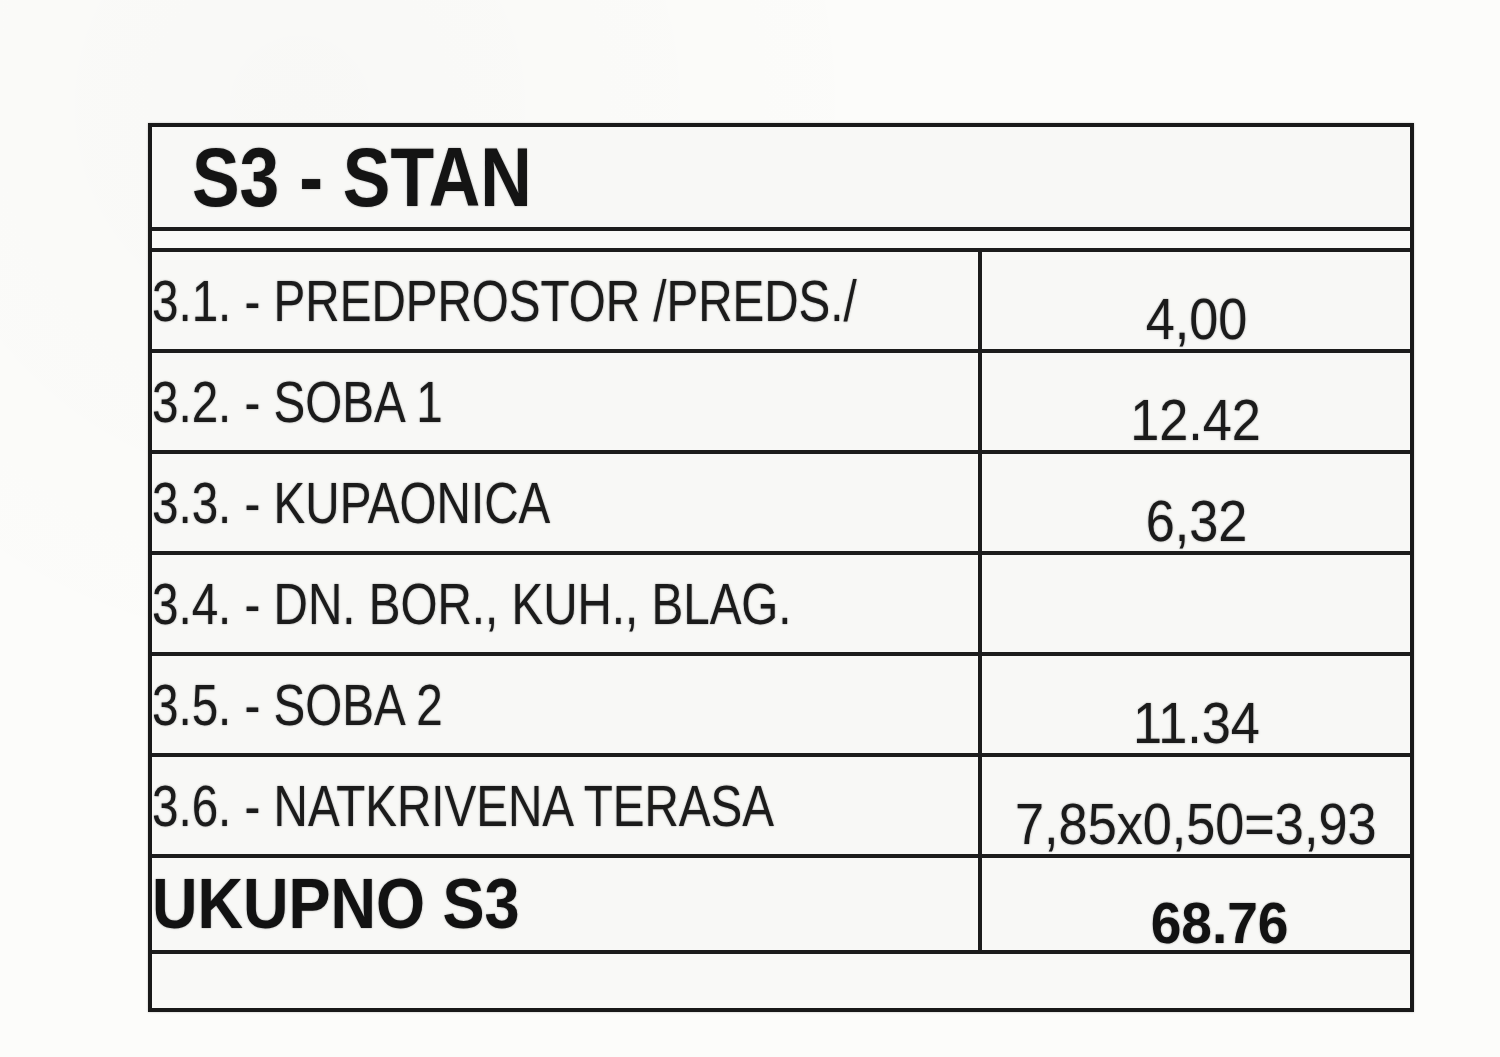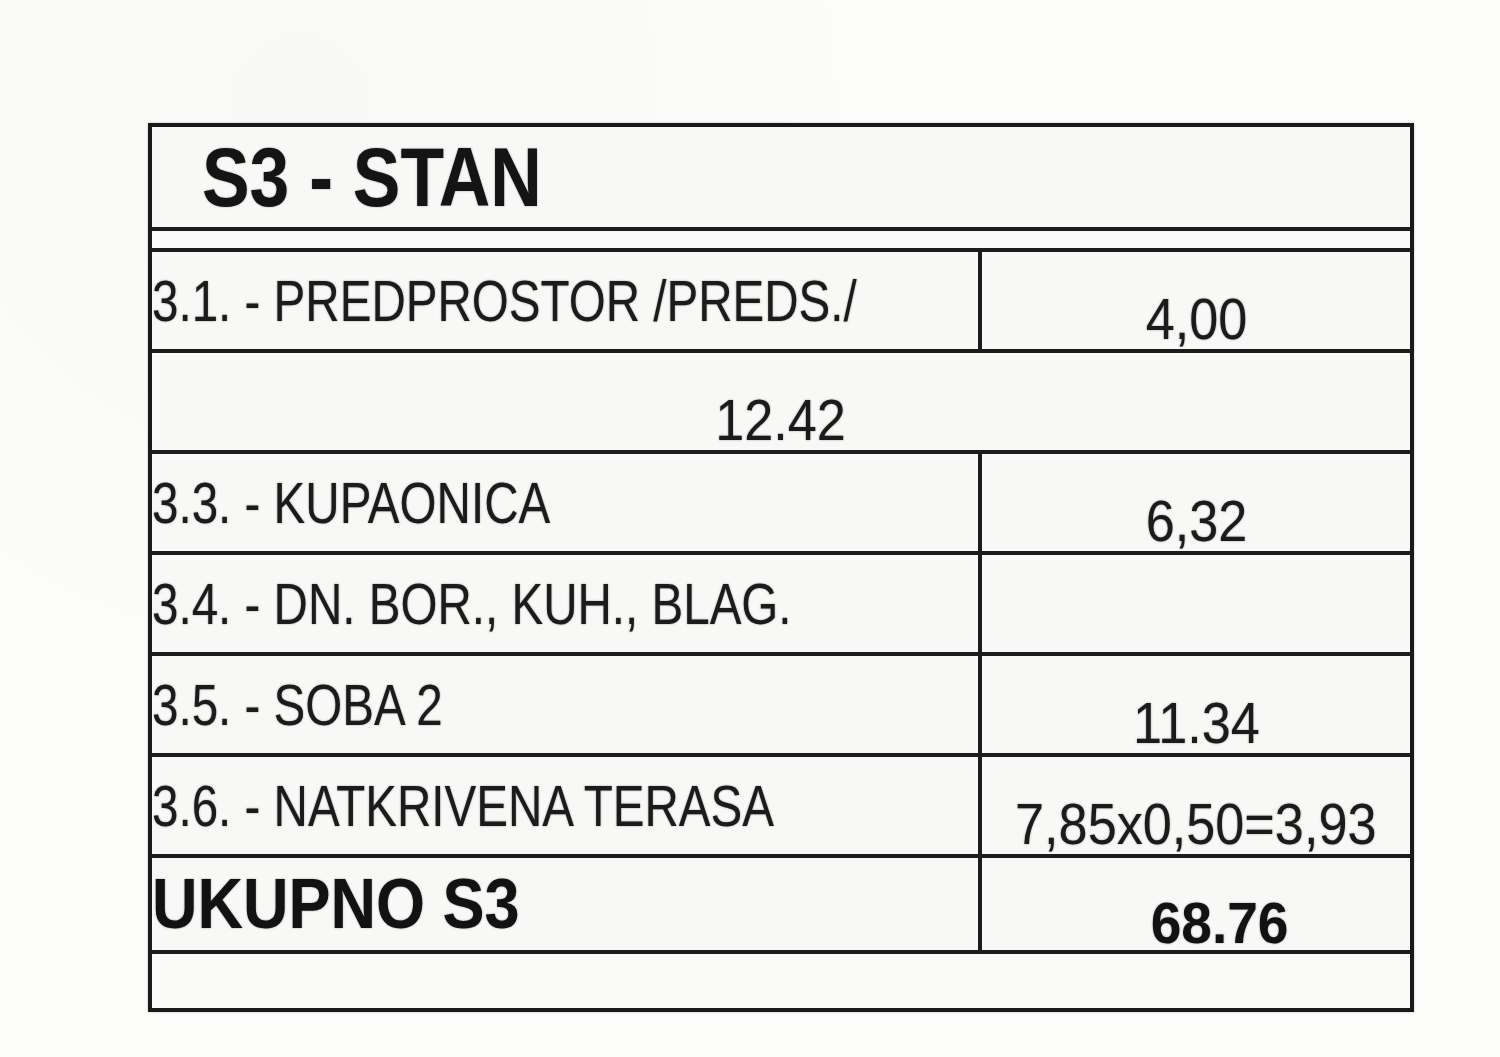--- a/index.html
+++ b/index.html
@@ -24,21 +24,21 @@
     background: #f8f8f6;
     display: flex;
     flex-direction: column;
     box-shadow: 0 0 2px rgba(0,0,0,0.25);
   }
   .hline { border-bottom: 4px solid #1c1c1c; }
   .title-row {
     height: 104px;
     display: flex;
     align-items: center;
-    padding-left: 50px;
+    padding-left: 40px;
   }
   .title-text {
     font-size: 84px;
     font-weight: bold;
     color: #141414;
     letter-spacing: 0px;
     transform: scaleX(0.85);
     transform-origin: left center;
     white-space: nowrap;
     text-shadow: 0 0 2px rgba(30,30,30,0.45);
@@ -119,20 +119,23 @@
     <div class="data-row hline">
       <div class="label-cell">
         <span class="label-text">3.1. - PREDPROSTOR /PREDS./</span>
       </div>
       <div class="value-cell">
         <span class="value-text">4,00</span>
       </div>
     </div>
 
     <div class="data-row hline">
+      <div class="label-cell">
+        <span class="label-text">3.2. - SOBA 1</span>
+      </div>
       <div class="value-cell">
         <span class="value-text">12.42</span>
       </div>
     </div>
 
     <div class="data-row hline">
       <div class="label-cell">
         <span class="label-text">3.3. - KUPAONICA</span>
       </div>
       <div class="value-cell">

